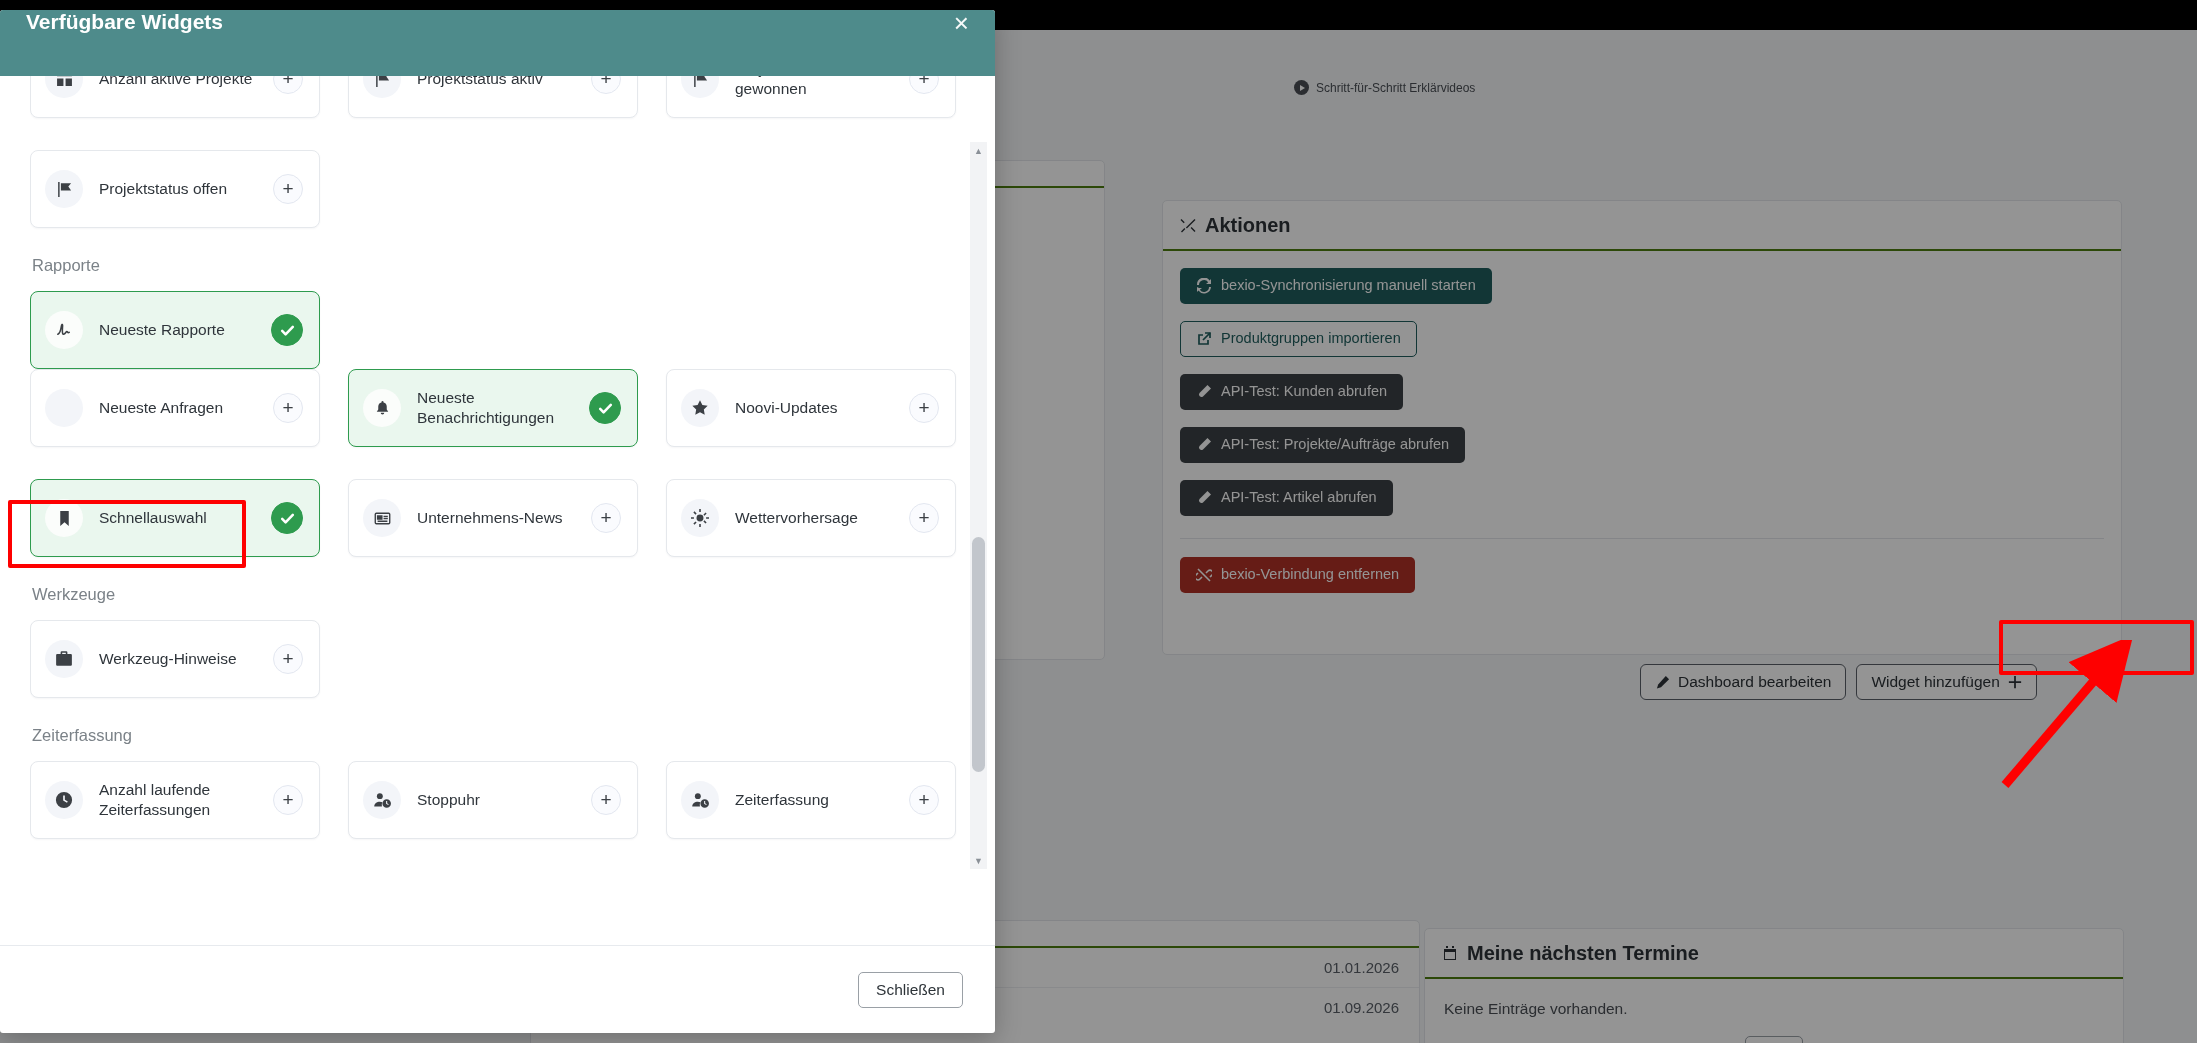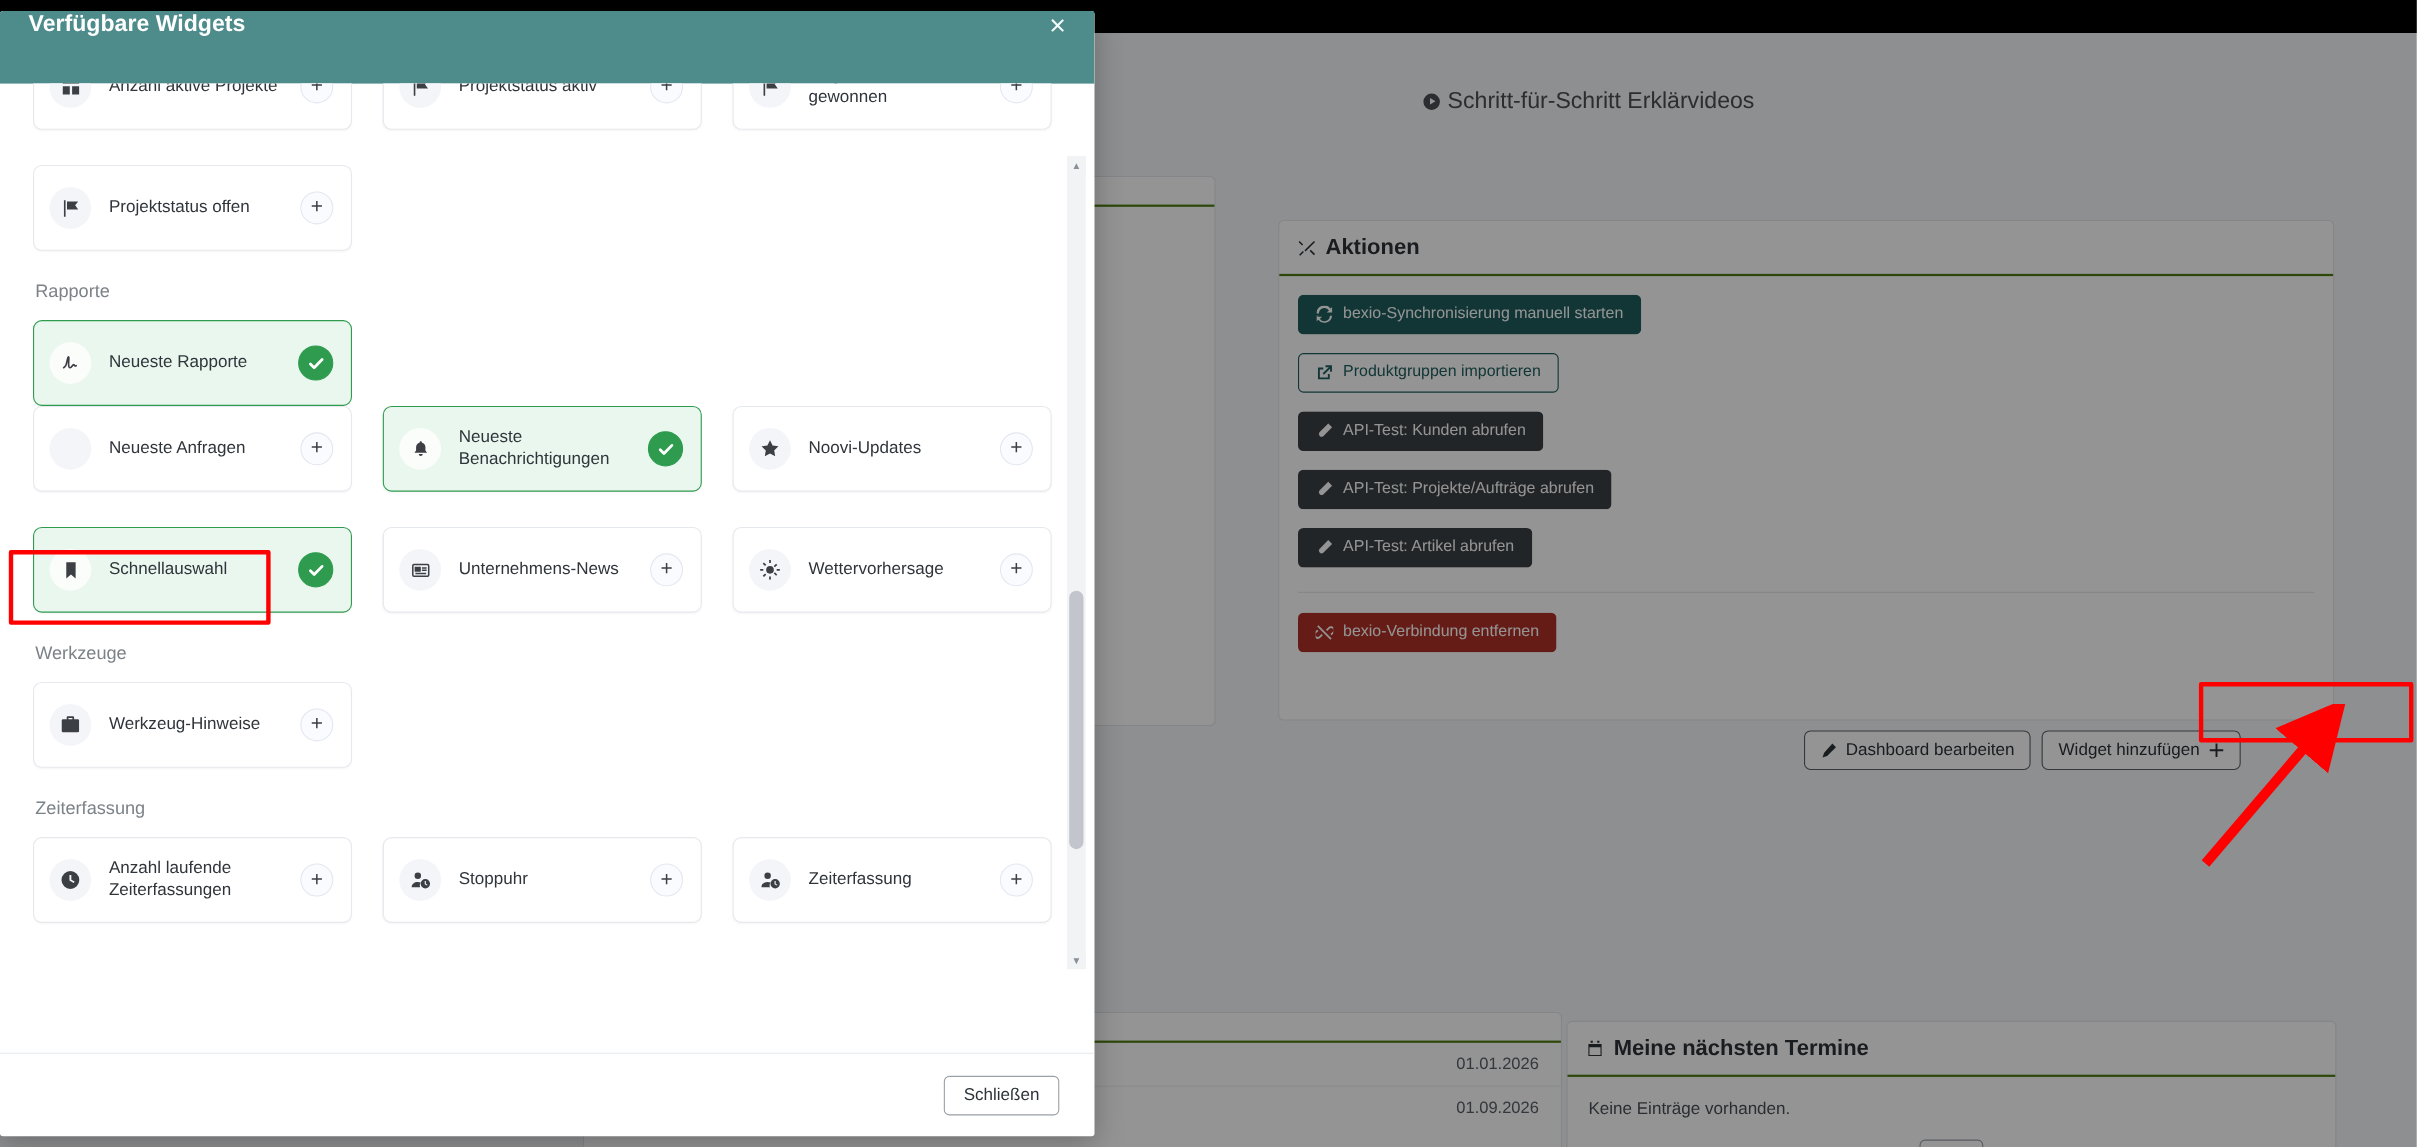--- a/index.html
+++ b/index.html
@@ -24,21 +24,21 @@
 
   
   .backdrop {
     position: absolute; inset: 0; background: rgba(0,0,0,0.42); z-index: 40;
   }
 
   
   .video-link {
     position: absolute; left: 1294px; top: 50px;
     display: flex; align-items: center; gap: 7px;
-    font-size: 21px; color: #4a4f55;
+    font-size: 12px; color: #4a4f55;
   }
   .play-circle {
     width: 15px; height: 15px; border-radius: 50%;
     background: #4a4f55; display: inline-flex; align-items: center; justify-content: center;
   }
   .play-circle::after {
     content: ""; width: 0; height: 0;
     border-left: 5px solid #fff;
     border-top: 3.5px solid transparent;
     border-bottom: 3.5px solid transparent;
@@ -167,21 +167,21 @@
     font-size: 19px; cursor: pointer; line-height: 0;
   }
   .wcard-action.check {
     background: #2e9b4e; border-color: #2e9b4e; color: #fff;
     width: 32px; height: 32px; font-size: 0;
   }
   .wcard-action.check svg { width: 17px; height: 17px; }
 
   
   #modal-footer {
-    flex: 0 0 auto; height: 76px; border-top: 1px solid #e7eaee;
+    flex: 0 0 auto; height: 88px; border-top: 1px solid #e7eaee;
     display: flex; align-items: center; justify-content: flex-end;
     padding-right: 32px;
   }
   #close-btn {
     border: 1px solid #9aa0a6; border-radius: 5px; background: #fff;
     color: #2d3338; font-size: 15.5px; padding: 8px 17px; cursor: pointer;
   }
 
   
   #modal-scrollbar {

